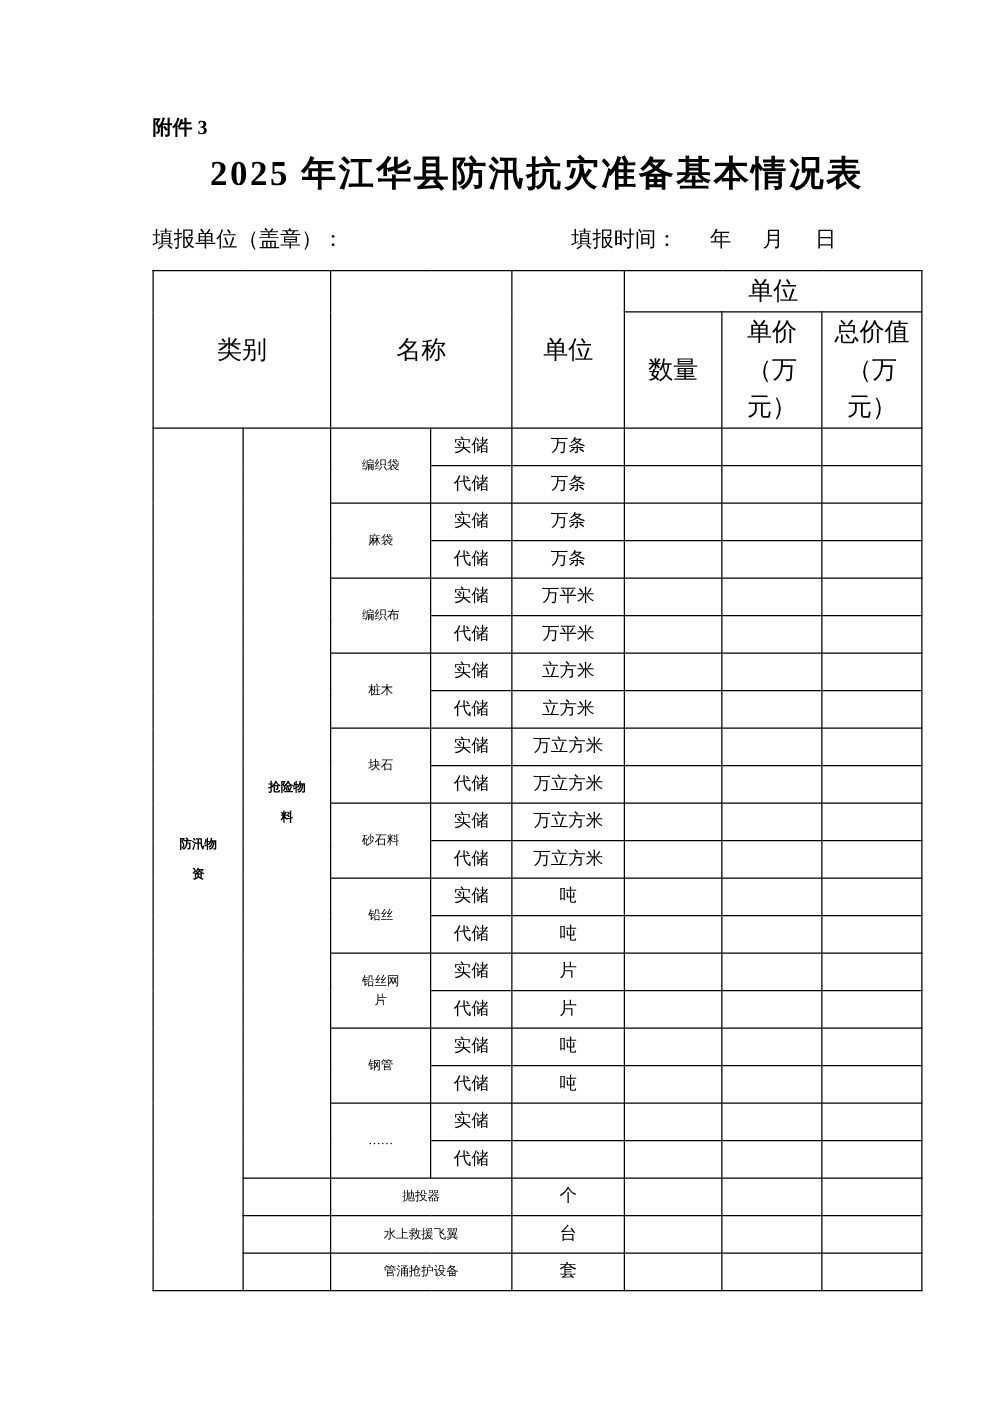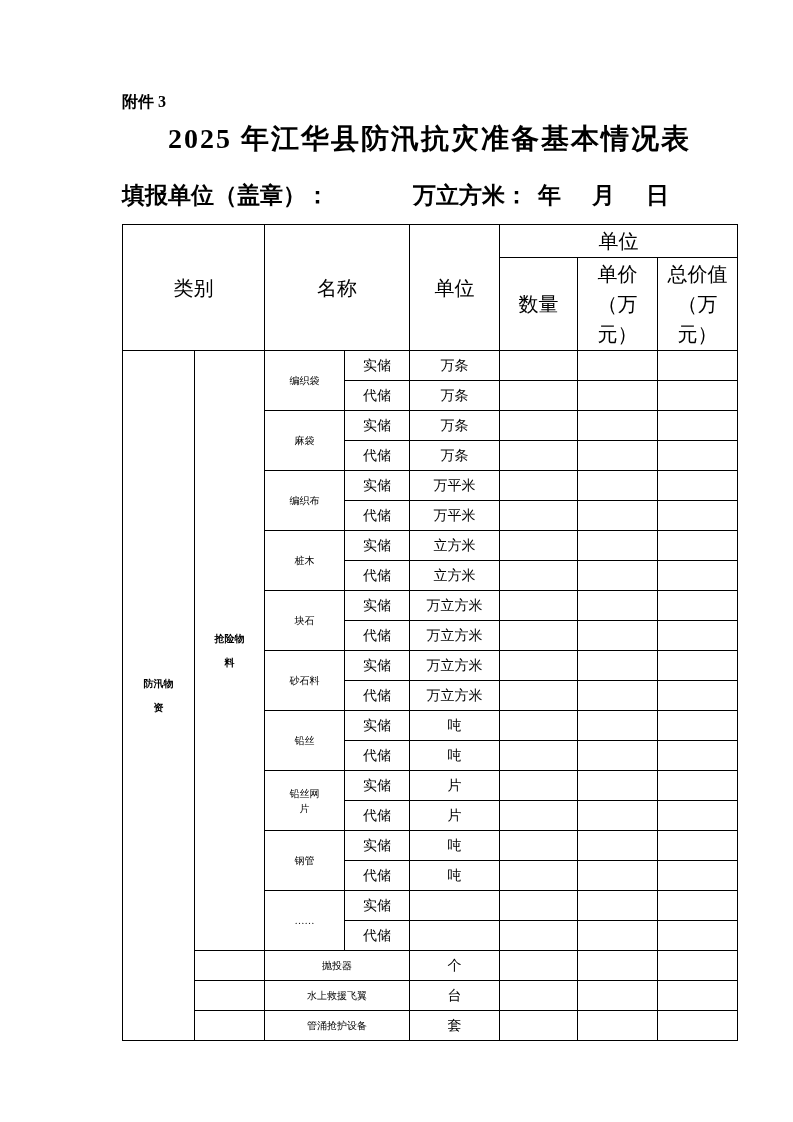--- a/index.html
+++ b/index.html
@@ -25,26 +25,26 @@
     font-size:28px;
     font-weight:bold;
     text-align:center;
     letter-spacing:2px;
     white-space:nowrap;
   }
   .meta-row {
     margin-top:22px;
     display:flex;
     align-items:baseline;
-    font-size:23px;
-    font-weight:bold;
+    font-size:17px;
+    font-weight:normal;
     text-align:right;
   }
   .meta-right { margin-left:auto; margin-right:64px; white-space:nowrap; }
-  .meta-time-fields { margin-left:10px; letter-spacing:4px; }
+  .meta-time-fields { margin-left:26px; letter-spacing:4px; }
 
   table.sit-table {
     border-collapse:collapse;
     table-layout:fixed;
     width:615px;
     margin-top:13px;
   }
   .sit-table th, .sit-table td {
     border:1px solid #000;
     text-align:center;
@@ -74,21 +74,21 @@
 <body>
 
 <div class="page">
 
   <div class="attachment">附件 3</div>
 
   <h1 class="doc-title">2025 年江华县防汛抗灾准备基本情况表</h1>
 
   <div class="meta-row">
     <span>填报单位（盖章）：</span>
-    <span class="meta-right"><span>万立方米：</span><span class="meta-time-fields">年　月　日</span></span>
+    <span class="meta-right"><span>填报时间：</span><span class="meta-time-fields">年　月　日</span></span>
   </div>
 
   <table class="sit-table">
     <colgroup>
       <col style="width:72px">
       <col style="width:70px">
       <col style="width:80px">
       <col style="width:65px">
       <col style="width:90px">
       <col style="width:78px">

